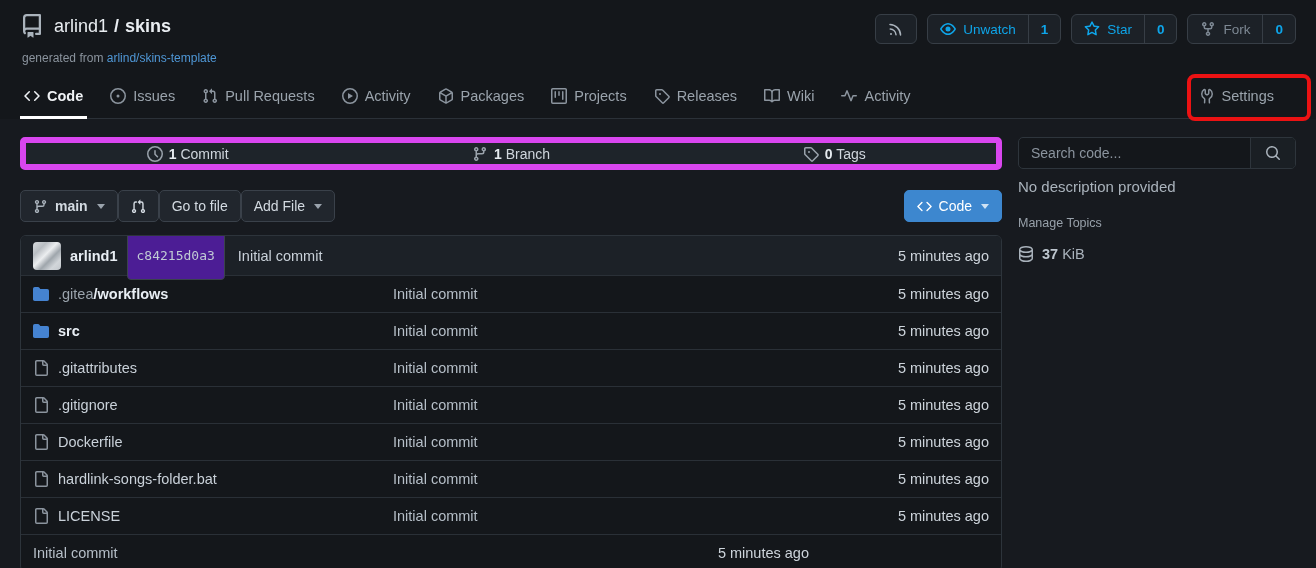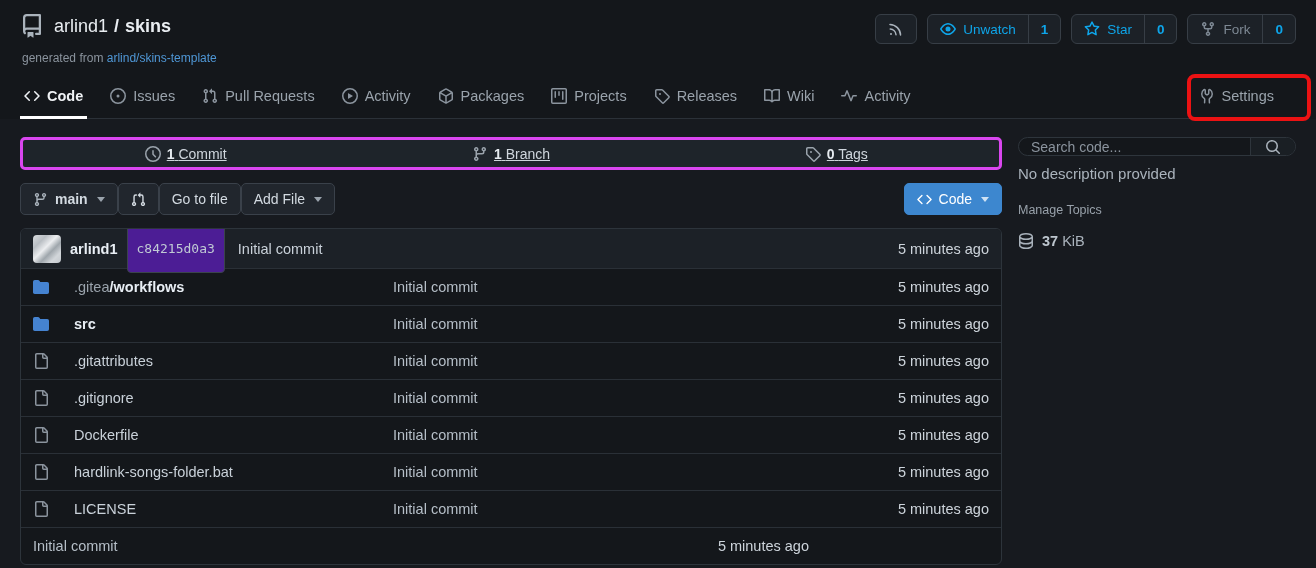--- a/index.html
+++ b/index.html
@@ -34,21 +34,21 @@
   .tab.active { color:#f0f3f6; font-weight:700; border-bottom-color:#ffffff; }
   .tab.active svg { color:#f0f3f6; }
   .tab-settings { margin-left:auto; margin-right:0; padding:0 22px 0 16px; }
   .red-box { position:absolute; top:-1px; right:-15px; width:124px; height:47px;
              border:4px solid #ec1213; border-radius:8px; pointer-events:none; z-index:3; }
   
   .content { display:flex; gap:16px; padding:18px 20px 0; background:#171a1f; }
   .main-col { width:982px; flex:none; }
   .side-col { flex:1; min-width:0; }
   
-  .stats-bar { display:flex; height:33px; background:#1e242a; border:3px solid #d946ef; border-radius:5px; margin-bottom:13px;text-decoration:underline; }
+  .stats-bar { display:flex; height:33px; background:#1e242a; border:6px solid #d946ef; border-radius:5px; margin-bottom:20px; }
   .stat { flex:1; display:flex; align-items:center; justify-content:center; gap:6px; font-size:14px; color:#cfd6dd; cursor:pointer; }
   .stat b { color:#e6ebf0; }
   .stat svg { color:#9aa3ac; }
   
   .toolbar { display:flex; align-items:center; margin-bottom:13px; }
   .tb-btn { display:flex; align-items:center; gap:7px; height:32px; padding:0 12px;
             background:#21262d; border:1px solid #3a414a; border-radius:5px;
             font-size:14px; color:#d3dae1; cursor:pointer; }
   .tb-btn.bold-label { font-weight:700; }
   .caret { width:0; height:0; border-left:4px solid transparent; border-right:4px solid transparent; border-top:5px solid #9aa3ac; margin-left:2px; }
@@ -59,29 +59,29 @@
   .commit-head { display:flex; align-items:center; gap:9px; background:#1c2127; padding:0 12px; height:39px; }
   .avatar { width:28px; height:28px; border-radius:4px; flex:none;
             background:linear-gradient(135deg,#d8dbde 0%,#b9bec3 25%,#eceef0 45%,#9fa6ac 62%,#d2d6da 80%,#c3c8cd 100%); }
   .commit-author { font-weight:700; color:#e8eef4; font-size:14.5px; }
   .hash-badge { font-family:"DejaVu Sans Mono","Liberation Mono",monospace; font-size:13px; color:#c0cad4;
                 background:#4c1d95; border:1px solid #3b434c; border-radius:4px; padding:16px 9px; cursor:pointer; }
   .commit-msg { color:#c9d1d9; font-size:14.5px; margin-left:4px; }
   .commit-time { margin-left:auto; color:#cdd4db; font-size:14.5px; }
   .file-row { display:grid; grid-template-columns:360px 1fr 180px; align-items:center; height:37px;
               padding:0 12px; border-top:1px solid #2a3037; font-size:14.5px; cursor:pointer; }
-  .fname { display:flex; align-items:center; gap:25px; color:#c9d1d9; white-space:nowrap; overflow:hidden; }
+  .fname { display:flex; align-items:center; gap:9px; color:#c9d1d9; white-space:nowrap; overflow:hidden; }
   .fname .dim { color:#9aa3ac; }
   .fname .bold { font-weight:700; color:#e8eef4; }
   .fmsg { color:#b6bfc8; }
   .ftime { text-align:right; color:#cdd4db; }
   .icon-folder { color:#4583d1; }
   .icon-file { color:#8b949e; }
   
-  .search-wrap { display:flex; height:19px; border:1px solid #2e353c; border-radius:10px; overflow:hidden; background:#14171b; }
+  .search-wrap { display:flex; height:32px; border:1px solid #2e353c; border-radius:5px; overflow:hidden; background:#14171b; }
   .search-input { flex:1; background:transparent; border:none; outline:none; color:#cdd4db;
                   font-size:14px; padding:0 12px; font-family:inherit; }
   .search-input::placeholder { color:#8b949e; }
   .search-btn { width:45px; display:flex; align-items:center; justify-content:center;
                 border-left:1px solid #2e353c; color:#aab3bc; cursor:pointer; background:#1a1f24; }
   .desc-title { margin-top:20px; font-size:15.5px; font-weight:700; color:#e7edf3; }
   .desc-text { margin-top:9px; font-size:15px; color:#aab3bc; }
   .manage-topics { margin-top:21px; font-size:12.5px; color:#98a1aa; cursor:pointer; display:inline-block; }
   .size-row { margin-top:16px; display:flex; align-items:center; gap:8px; color:#a9b2bb; font-size:14.5px; }
   .size-row b { color:#bdc6ce; }

